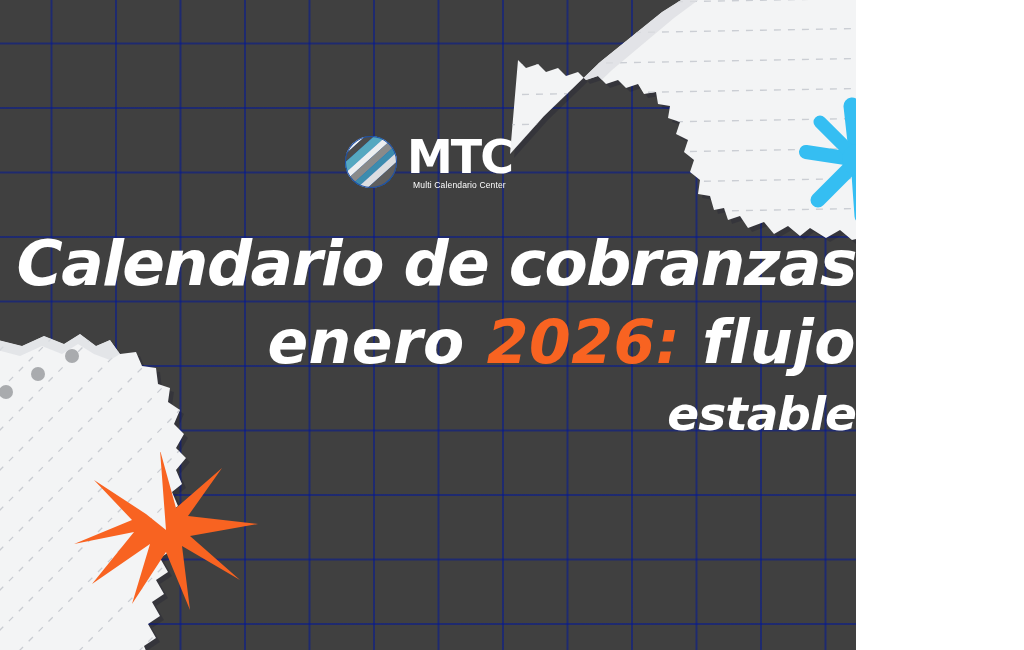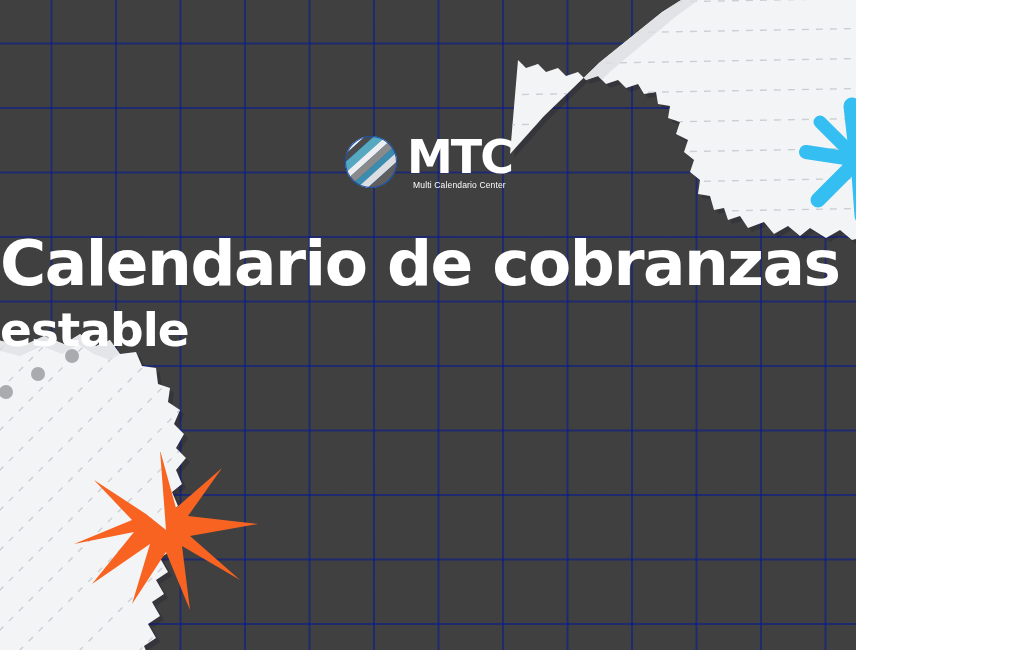--- a/index.html
+++ b/index.html
@@ -75,21 +75,22 @@
     letter-spacing: 0.15px;
     margin-top: 1px;
     white-space: nowrap;
   }
 
   
   #headline {
     position: absolute;
     left: 0; right: 0;
     top: 228px;
-    text-align: left;
+    text-align: right;
+    font-style: italic;
   }
   .line-geo {
     color: #ffffff;
     font-family: "DejaVu Sans", sans-serif;
     font-weight: 700;
     letter-spacing: -1.5px;
   }
   #line-1 {
     font-size: 63px;
     line-height: 72px;
@@ -276,16 +277,19 @@
       </g>
     </svg>
     <div id="logo-text-group">
       <div id="logo-wordmark">MTC</div>
       <div id="logo-tagline">Multi Calendario Center</div>
     </div>
   </div>
 
   <div id="headline">
     <div id="line-1" class="line-geo">Calendario de cobranzas</div>
+    <div id="line-2">
+      <span class="seg">enero</span><span class="sp"></span><span class="seg accent">2026:</span><span class="sp"></span><span class="seg">flujo</span>
+    </div>
     <div id="line-3" class="line-geo">estable</div>
   </div>
 
 </div>
 
 </body></html>

